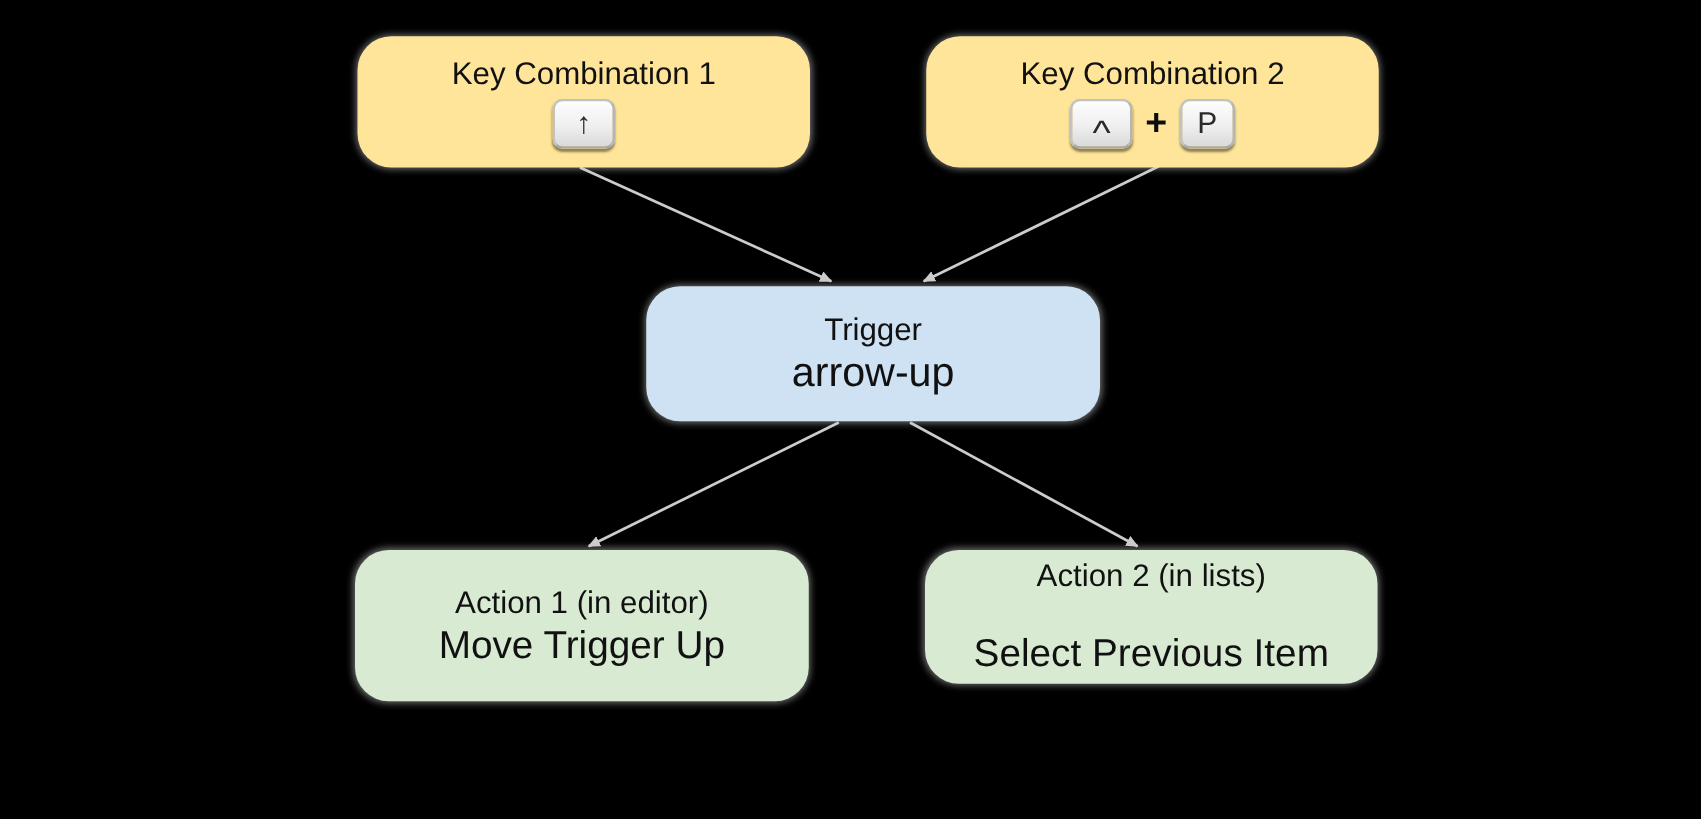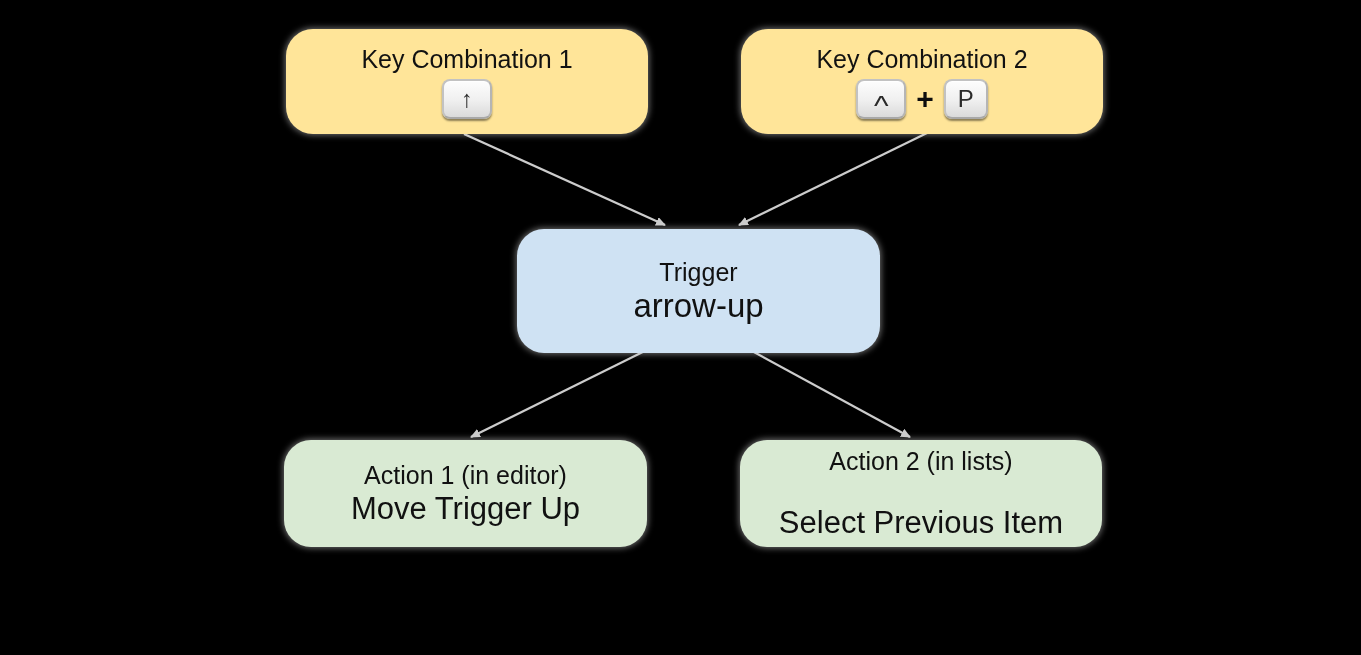--- a/index.html
+++ b/index.html
@@ -83,22 +83,22 @@
   .plus-sign {
     font-size: 30px;
     font-weight: 700;
     color: #0d0d0d;
     margin: 0 2px;
   }
 
   
   #node-key1    { left: 286px; top: 29px;  width: 362px; height: 105px; }
   #node-key2    { left: 741px; top: 29px;  width: 362px; height: 105px; align-items: center; }
-  #node-trigger { left: 517px; top: 229px; width: 363px; height: 124px; }
-  #node-action1 { left: 284px; top: 440px; width: 363px; height: 107px; }
+  #node-trigger { left: 517px; top: 229px; width: 363px; height: 108px; }
+  #node-action1 { left: 284px; top: 440px; width: 363px; height: 121px; }
   #node-action2 { left: 740px; top: 440px; width: 362px; height: 107px; gap: 28px; }
 </style>
 </head>
 <body>
 
 <div class="canvas">
 
   <svg class="edges-svg" id="edges-svg" viewBox="0 0 1361 655" xmlns="http://www.w3.org/2000/svg">
     <defs>
       <marker id="arrowhead" markerWidth="11" markerHeight="10" refX="9" refY="4.5" orient="auto" markerUnits="userSpaceOnUse">

